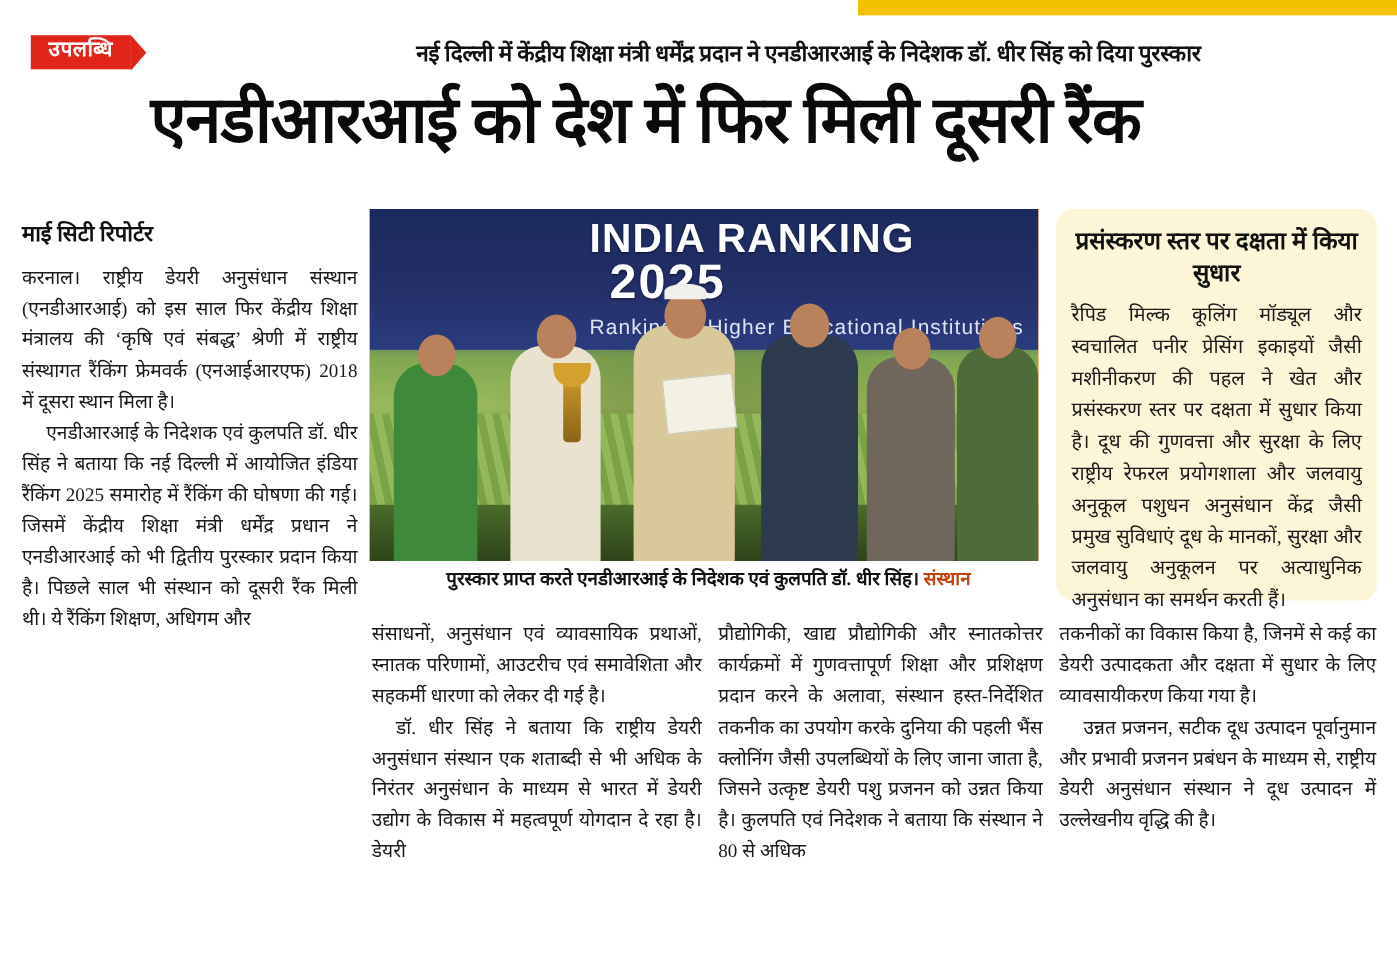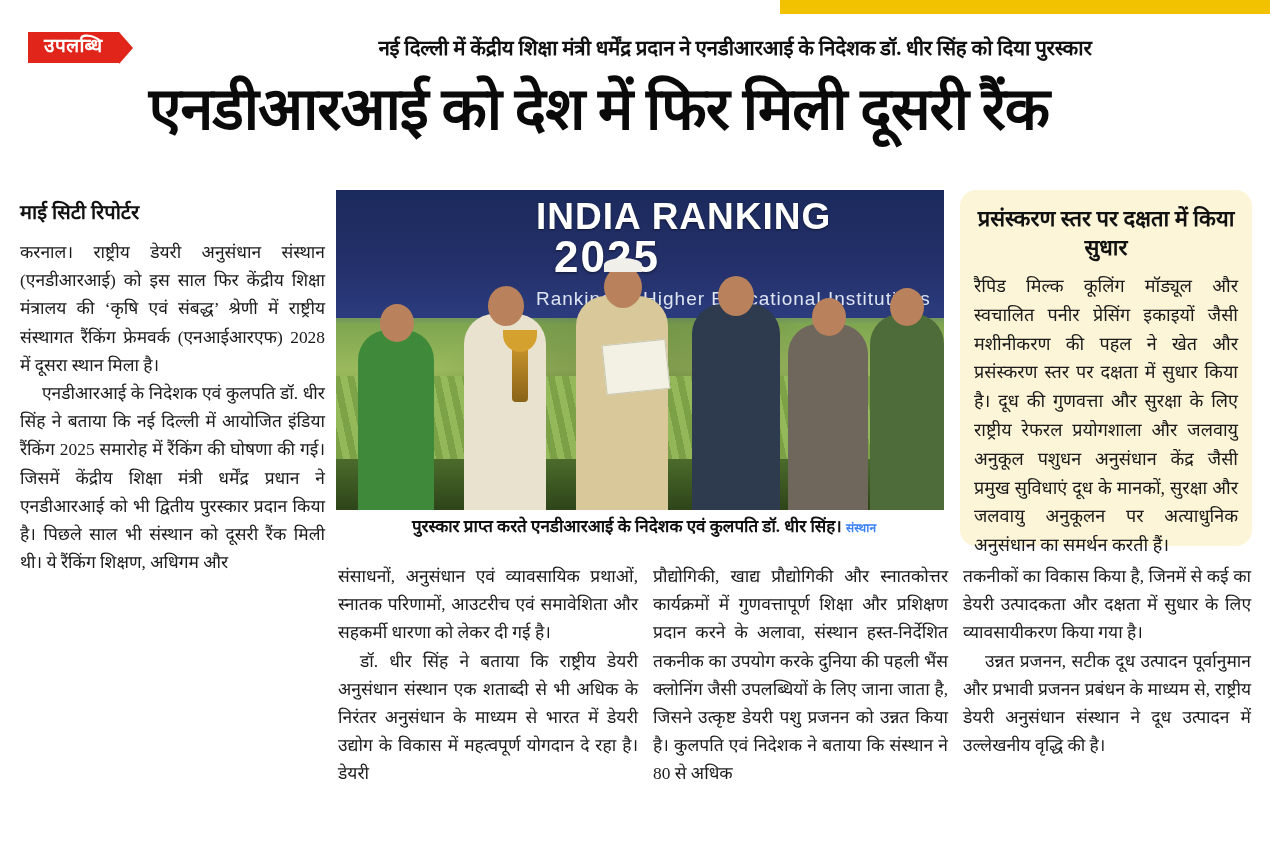--- a/index.html
+++ b/index.html
@@ -85,21 +85,20 @@
     top: 78px;
     left: 0;
     width: 1174px;
     text-align: center;
     font-family: "Liberation Serif", serif;
     font-weight: bold;
     font-size: 59px;
     line-height: 1.08;
     letter-spacing: -1px;
     color: #0a0a0a;
-    padding-left: 12px;
   }
 
   
   .byline {
     position: absolute;
     top: 198px;
     left: 20px;
     width: 310px;
     font-weight: bold;
     font-size: 20px;
@@ -264,22 +263,22 @@
     left: 340px;
     width: 608px;
     font-family: "Liberation Serif", serif;
     font-weight: bold;
     font-size: 17px;
     color: #111111;
     text-align: center;
   }
   .caption .credit {
     font-weight: bold;
-    font-size: 12px;
-    color: #3b82f6;
+    font-size: 17px;
+    color: #c2410c;
   }
 
   
   .sidebox {
     position: absolute;
     top: 190px;
     left: 960px;
     width: 292px;
     height: 356px;
     background: #fdf5d8;
@@ -315,21 +314,21 @@
   <div class="kicker-row">
     <div class="kicker-badge">उपलब्धि</div>
     <div class="kicker-text">नई दिल्ली में केंद्रीय शिक्षा मंत्री धर्मेंद्र प्रदान ने एनडीआरआई के निदेशक डॉ. धीर सिंह को दिया पुरस्कार</div>
   </div>
 
   <div class="headline">एनडीआरआई को देश में फिर मिली दूसरी रैंक</div>
 
   <div class="byline">माई सिटी रिपोर्टर</div>
 
   <div class="col" id="col1">
-    <p class="first">करनाल। राष्ट्रीय डेयरी अनुसंधान संस्थान (एनडीआरआई) को इस साल फिर केंद्रीय शिक्षा मंत्रालय की ‘कृषि एवं संबद्ध’ श्रेणी में राष्ट्रीय संस्थागत रैंकिंग फ्रेमवर्क (एनआईआरएफ) 2028 में दूसरा स्थान मिला है।</p>
+    <p class="first">करनाल। राष्ट्रीय डेयरी अनुसंधान संस्थान (एनडीआरआई) को इस साल फिर केंद्रीय शिक्षा मंत्रालय की ‘कृषि एवं संबद्ध’ श्रेणी में राष्ट्रीय संस्थागत रैंकिंग फ्रेमवर्क (एनआईआरएफ) 2018 में दूसरा स्थान मिला है।</p>
     <p>एनडीआरआई के निदेशक एवं कुलपति डॉ. धीर सिंह ने बताया कि नई दिल्ली में आयोजित इंडिया रैंकिंग 2025 समारोह में रैंकिंग की घोषणा की गई। जिसमें केंद्रीय शिक्षा मंत्री धर्मेंद्र प्रधान ने एनडीआरआई को भी द्वितीय पुरस्कार प्रदान किया है। पिछले साल भी संस्थान को दूसरी रैंक मिली थी। ये रैंकिंग शिक्षण, अधिगम और</p>
   </div>
 
   <div class="photo-wrap">
     <div class="photo">
       <div class="banner-top"></div>
       <div class="banner-text1">INDIA RANKING</div>
       <div class="banner-text2">2025</div>
       <div class="banner-text3">Ranking of Higher Educational Institutions</div>
       <div class="crop-green"></div>

